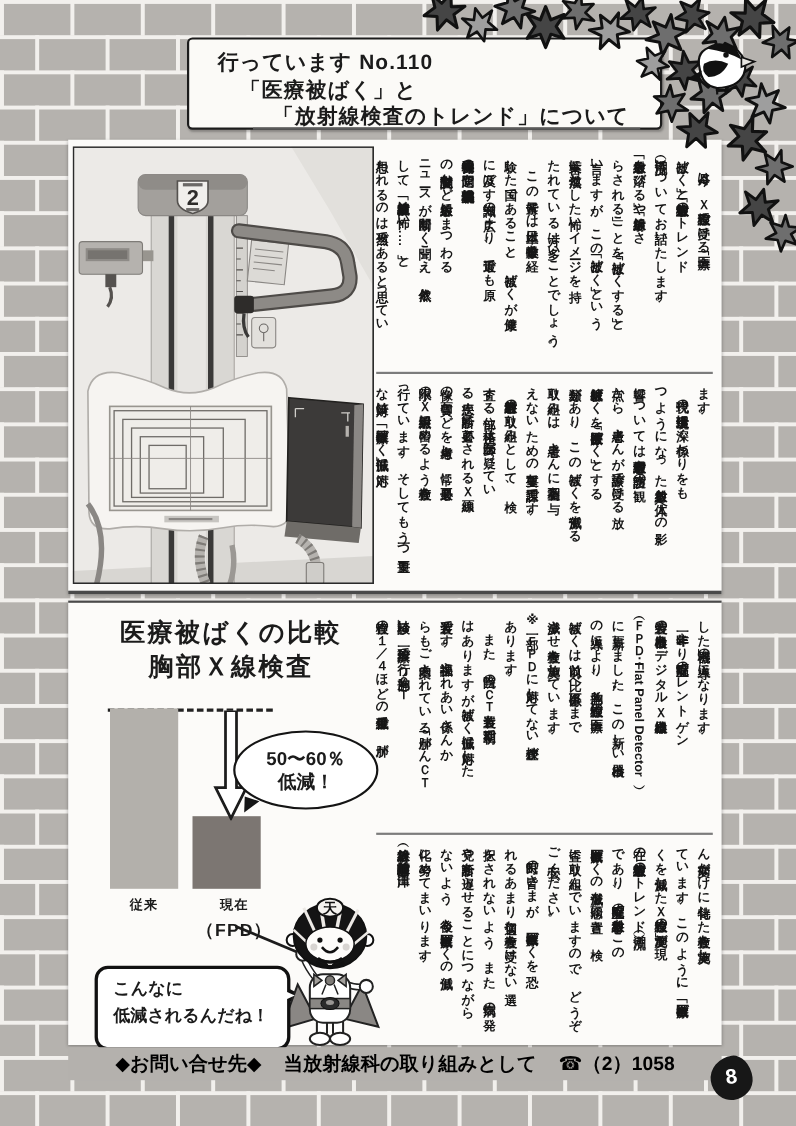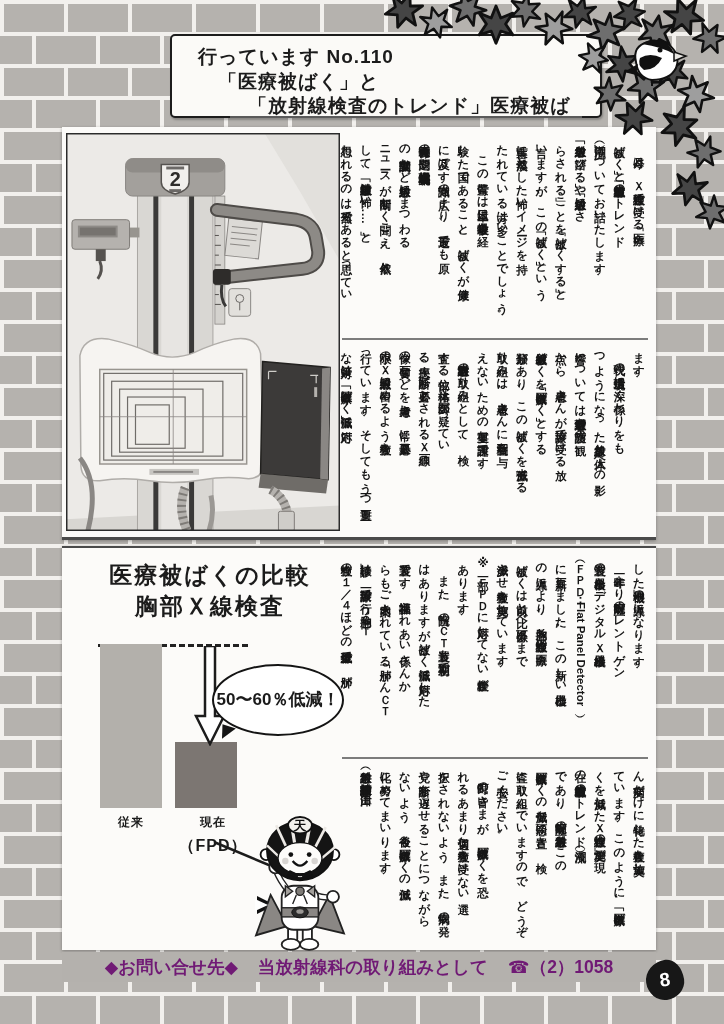--- a/index.html
+++ b/index.html
@@ -35,45 +35,45 @@
   .vrow div{line-height:19.5px;white-space:nowrap;}
   .row-divider{height:2px;background:#7c7c7c;width:306px;margin:4px 0 4px auto;}
   
   .chart-title{left:12px;top:12px;width:272px;text-align:center;font-size:23px;font-weight:700;line-height:1.35;letter-spacing:2px;}
   .dash-line{left:36px;top:96px;width:150px;height:0;border-top:3px dashed #222;}
   .bar{position:absolute;bottom:142px;width:62px;}
   .bar-old{left:38px;background:#b3b0ab;}
   .bar-new{left:113px;background:#7c7672;}
   .bar-label{position:absolute;text-align:center;font-size:12px;font-weight:700;letter-spacing:1px;}
   .bubble{left:150px;top:116px;width:128px;height:68px;background:#fff;border:2.5px solid #141414;
-    border-radius:50%;display:flex;justify-content:center;align-items:center;
+    border-radius:50%;display:flex;flex-direction:column;justify-content:center;align-items:center;
     font-size:17px;font-weight:700;z-index:3;line-height:1.25;}
   .bubble-tail{left:158px;top:178px;width:0;height:0;border-left:4px solid transparent;
     border-right:10px solid transparent;border-top:14px solid #141414;transform:rotate(18deg);}
   .callout{left:24px;top:330px;width:158px;height:64px;background:#fff;border:3px solid #111;
     border-radius:12px;padding:7px 0 0 14px;font-size:15.5px;font-weight:700;line-height:1.55;box-sizing:content-box;z-index:3;}
   .callout-tail-outer{left:195px;top:348px;width:0;height:0;border-top:9px solid transparent;
     border-bottom:9px solid transparent;border-left:18px solid #111;}
   .callout-tail-inner{left:193px;top:351px;width:0;height:0;border-top:6px solid transparent;
     border-bottom:6px solid transparent;border-left:13px solid #fff;z-index:4;}
   
   .footer-bar{left:62px;top:952px;width:594px;height:30px;background:#b4b1ad;display:flex;
-    justify-content:center;align-items:center;gap:20px;font-size:17.5px;font-weight:700;color:#701a75;z-index:3;}
+    justify-content:center;align-items:center;gap:20px;font-size:17.5px;font-weight:700;color:#000000;z-index:3;}
   .page-blob{left:646px;top:960px;width:38px;height:40px;background:#171717;color:#fff;
     border-radius:58% 42% 52% 48% / 50% 55% 45% 50%;transform:rotate(-8deg);
     display:flex;justify-content:center;align-items:center;font-size:19px;font-weight:700;z-index:5;}
   svg text{font-family:"Liberation Sans","DejaVu Sans",sans-serif;}
 </style>
 </head>
 <body>
 
 <div class="abs header-box">
   <div class="abs hdr1">行っています No.110</div>
   <div class="abs hdr2">「医療被ばく」と</div>
-  <div class="abs hdr3">「放射線検査のトレンド」医療被ば</div>
+  <div class="abs hdr3">「放射線検査のトレンド」について</div>
   <div class="abs hdr-underline"></div>
 </div>
 
 <svg class="abs" style="left:384px;top:0;width:340px;height:232px;z-index:6;" viewBox="0 0 340 232">
   <defs>
     <path id="leaf" d="M0,-15 L4,-5 L14,-9 L8,0 L14,9 L4,6 L0,16 L-4,6 L-14,9 L-8,0 L-14,-9 L-4,-5 Z" stroke="#111" stroke-width="2.4" stroke-linejoin="round"></path>
   </defs>
   <g>
     <use href="#leaf" fill="#454545" transform="translate(20,10) rotate(20) scale(1.15)"></use>
     <use href="#leaf" fill="#9e9e9e" transform="translate(52,22) rotate(-15)"></use>
@@ -235,20 +235,24 @@
   <div class="abs bubble-tail"></div>
 
   <div class="abs bar-label" style="left:38px;top:266px;width:62px;">従来</div>
   <div class="abs bar-label" style="left:116px;top:266px;width:70px;">現在</div>
   <div class="abs bar-label" style="left:110px;top:288px;width:82px;font-size:16px;">（FPD）</div>
 
   <svg class="abs" style="left:150px;top:292px;width:72px;height:40px;" viewBox="0 0 72 40">
     <line x1="2" y1="2" x2="64" y2="28" stroke="#1c1c1c" stroke-width="2.5"></line>
   </svg>
 
+  <div class="abs callout">
+    <div>こんなに</div>
+    <div>低減されるんだね！</div>
+  </div>
   <div class="abs callout-tail-outer"></div>
   <div class="abs callout-tail-inner"></div>
 
   <svg class="abs" style="left:183px;top:266px;width:110px;height:138px;" viewBox="0 0 120 150">
     <path d="M28 88 L12 132 L46 122 Z" fill="#8a8784" stroke="#222" stroke-width="2"></path>
     <path d="M92 88 L108 130 L74 122 Z" fill="#8a8784" stroke="#222" stroke-width="2"></path>
     <path d="M46 82 Q38 72 34 62" stroke="#222" stroke-width="7" stroke-linecap="round" fill="none"></path>
     <path d="M46 82 Q38 72 34 62" stroke="#fff" stroke-width="4" stroke-linecap="round" fill="none"></path>
     <circle cx="33" cy="58" r="6.5" fill="#fff" stroke="#222" stroke-width="2"></circle>
     <path d="M76 88 Q88 92 94 90" stroke="#222" stroke-width="7" stroke-linecap="round" fill="none"></path>

